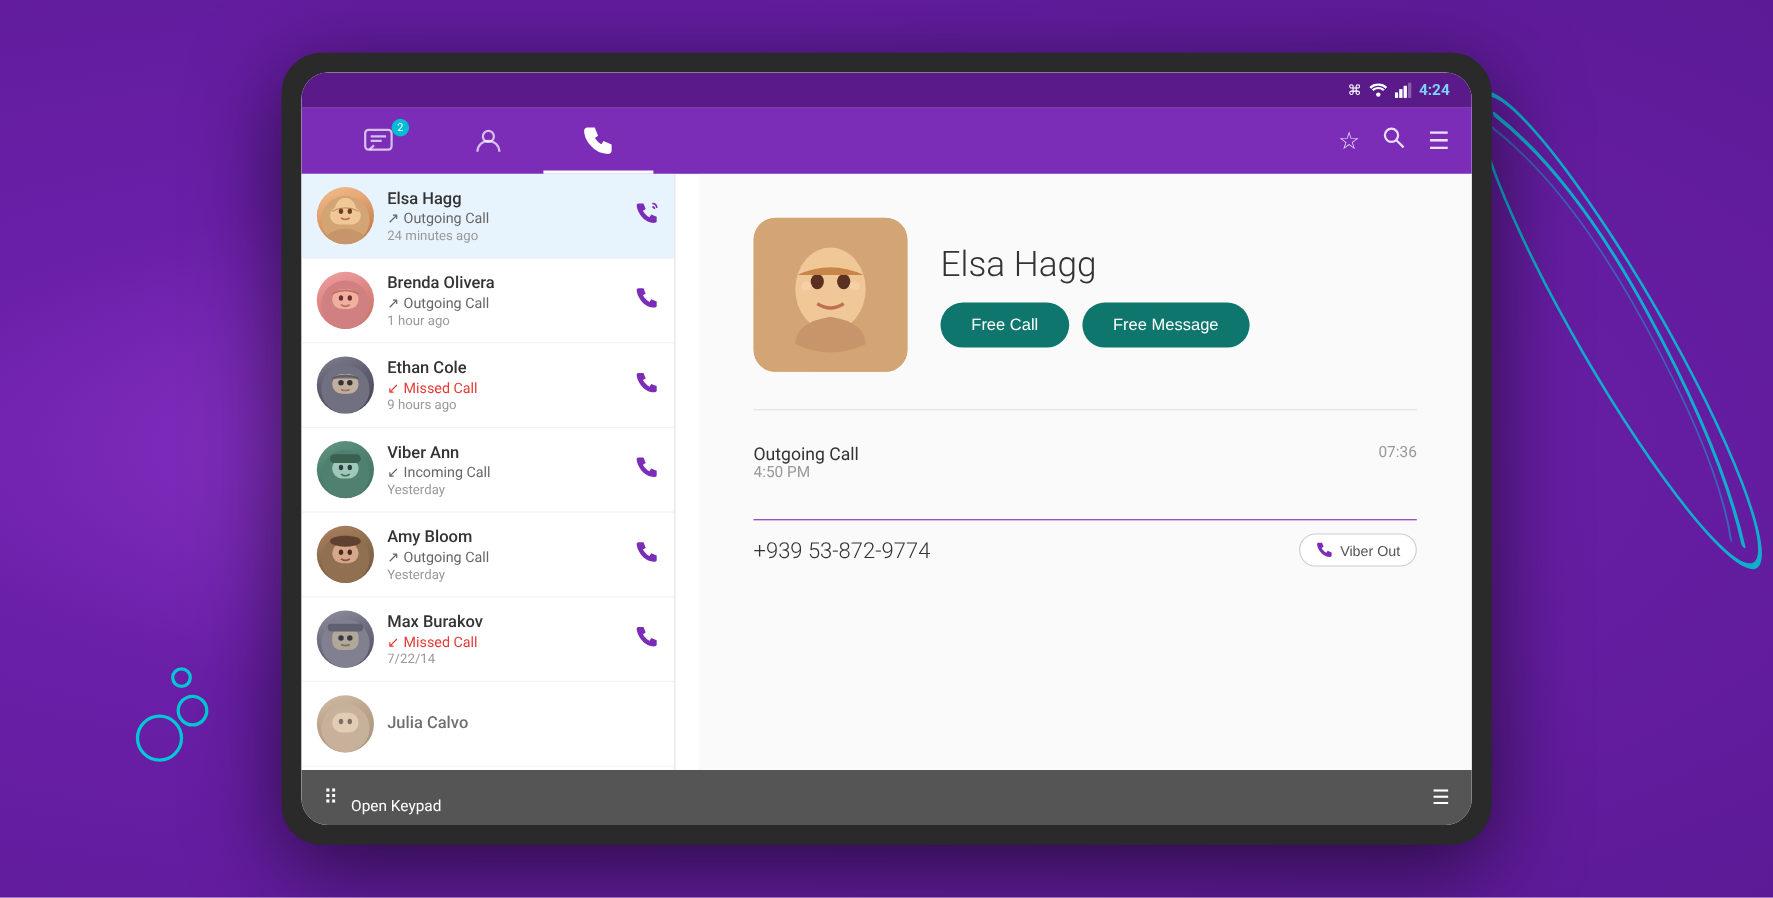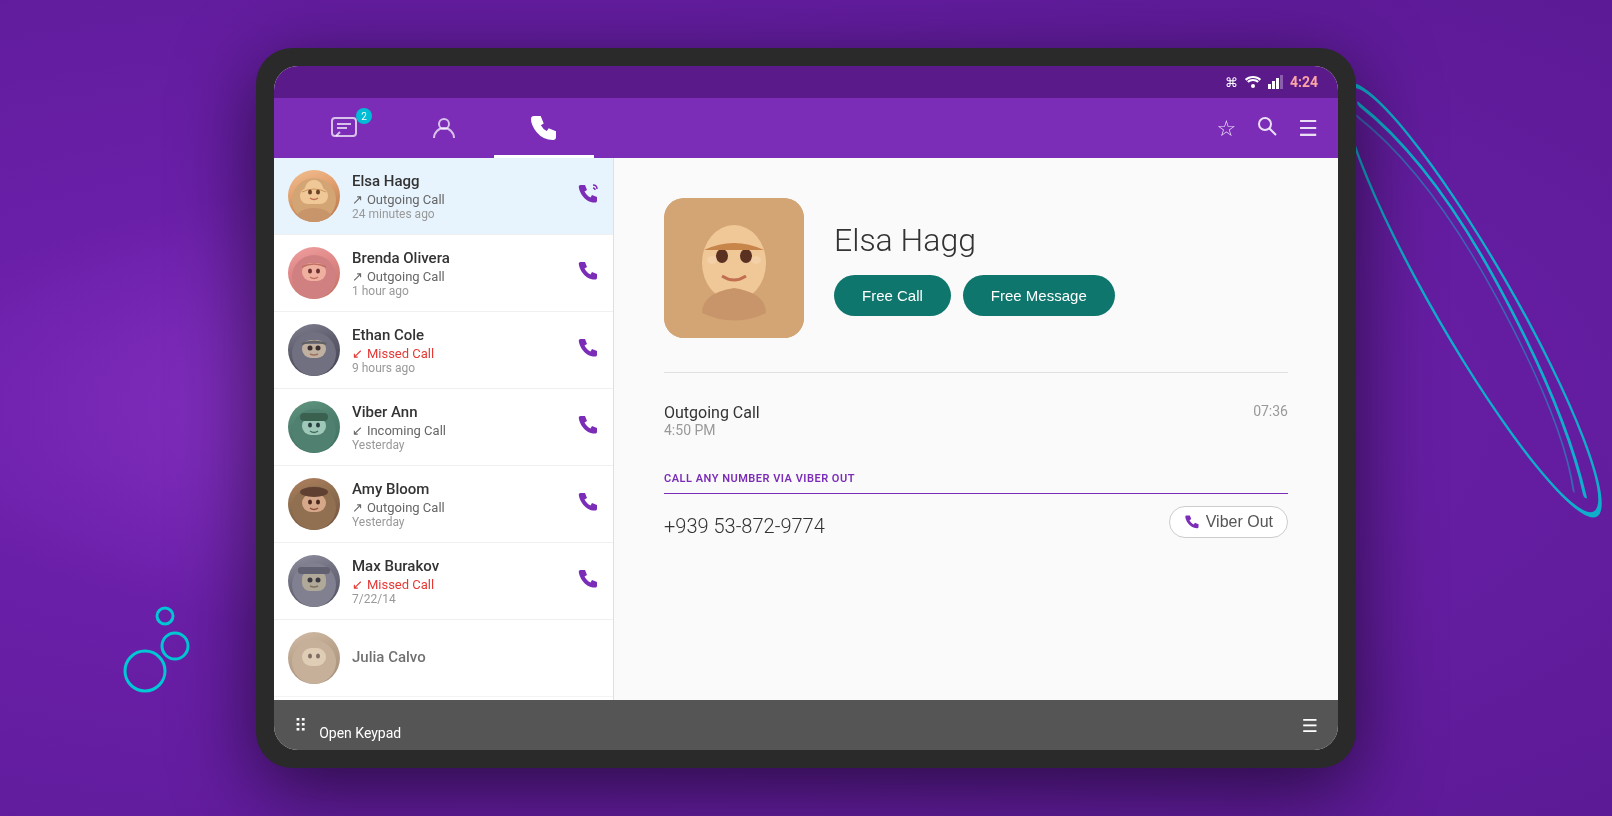--- a/index.html
+++ b/index.html
@@ -63,21 +63,21 @@
       justify-content: flex-end;
       padding: 0 20px;
       gap: 8px;
     }
     .status-bar-icons {
       display: flex;
       align-items: center;
       gap: 6px;
     }
     .status-bar-time {
-      color: #fca5a5;
+      color: #7dd3fc;
       font-size: 14px;
       font-weight: bold;
     }
     .wifi-icon, .signal-icon, .battery-icon {
       color: #fff;
       font-size: 13px;
     }
     
     .nav-bar {
       background: #7b2db8;
@@ -129,20 +129,21 @@
     .nav-right-icon {
       color: rgba(255,255,255,0.85);
       font-size: 22px;
       cursor: pointer;
     }
     
     .main-content {
       flex: 1;
       display: flex;
       overflow: hidden;
+      gap: 21px;
     }
     
     .call-list {
       width: 340px;
       background: #fff;
       border-right: 1px solid #e0e0e0;
       overflow-y: auto;
       flex-shrink: 0;
     }
     .call-item {
@@ -275,36 +276,36 @@
       letter-spacing: 0.5px;
       margin-bottom: 8px;
     }
     .viber-out-divider {
       border: none;
       border-top: 1px solid #7b2db8;
       margin-bottom: 12px;
     }
     .viber-out-row {
       display: flex;
-      align-items: flex-end;
+      align-items: center;
       justify-content: space-between;
     }
     .phone-number {
       font-size: 20px;
       color: #333;
       font-weight: 300;
     }
     .viber-out-btn {
       display: flex;
       align-items: center;
       gap: 6px;
       border: 1px solid #ccc;
       border-radius: 20px;
       padding: 6px 14px;
-      font-size: 16px;
+      font-size: 13px;
       color: #555;
       cursor: pointer;
       background: #fff;
     }
     
     .bottom-bar {
       background: #555;
       height: 50px;
       display: flex;
       align-items: center;
@@ -630,21 +631,20 @@
 
         <div class="call-history-item">
           <div>
             <div class="call-history-type">Outgoing Call</div>
             <div class="call-history-timestamp">4:50 PM</div>
           </div>
           <div class="call-history-time">07:36</div>
         </div>
 
         <div class="viber-out-section">
-          <div class="viber-out-label">CALL ANY NUMBER VIA VIBER OUT</div>
           <hr class="viber-out-divider">
           <div class="viber-out-row">
             <span class="phone-number">+939 53-872-9774</span>
             <button class="viber-out-btn">
               <svg width="16" height="16" viewBox="0 0 22 22" fill="#7b2db8">
                 <path d="M4 2h4l2 5-2.5 1.5c1.2 2.4 3.6 4.8 6 6L15 12l5 2v4c0 .8-.8 1.6-1.6 1.6C7.6 20.2 1.8 8.4 1.8 3.6 1.8 2.8 2.6 2 3.4 2z"></path>
               </svg>
               <span>Viber Out</span>
             </button>
           </div>

